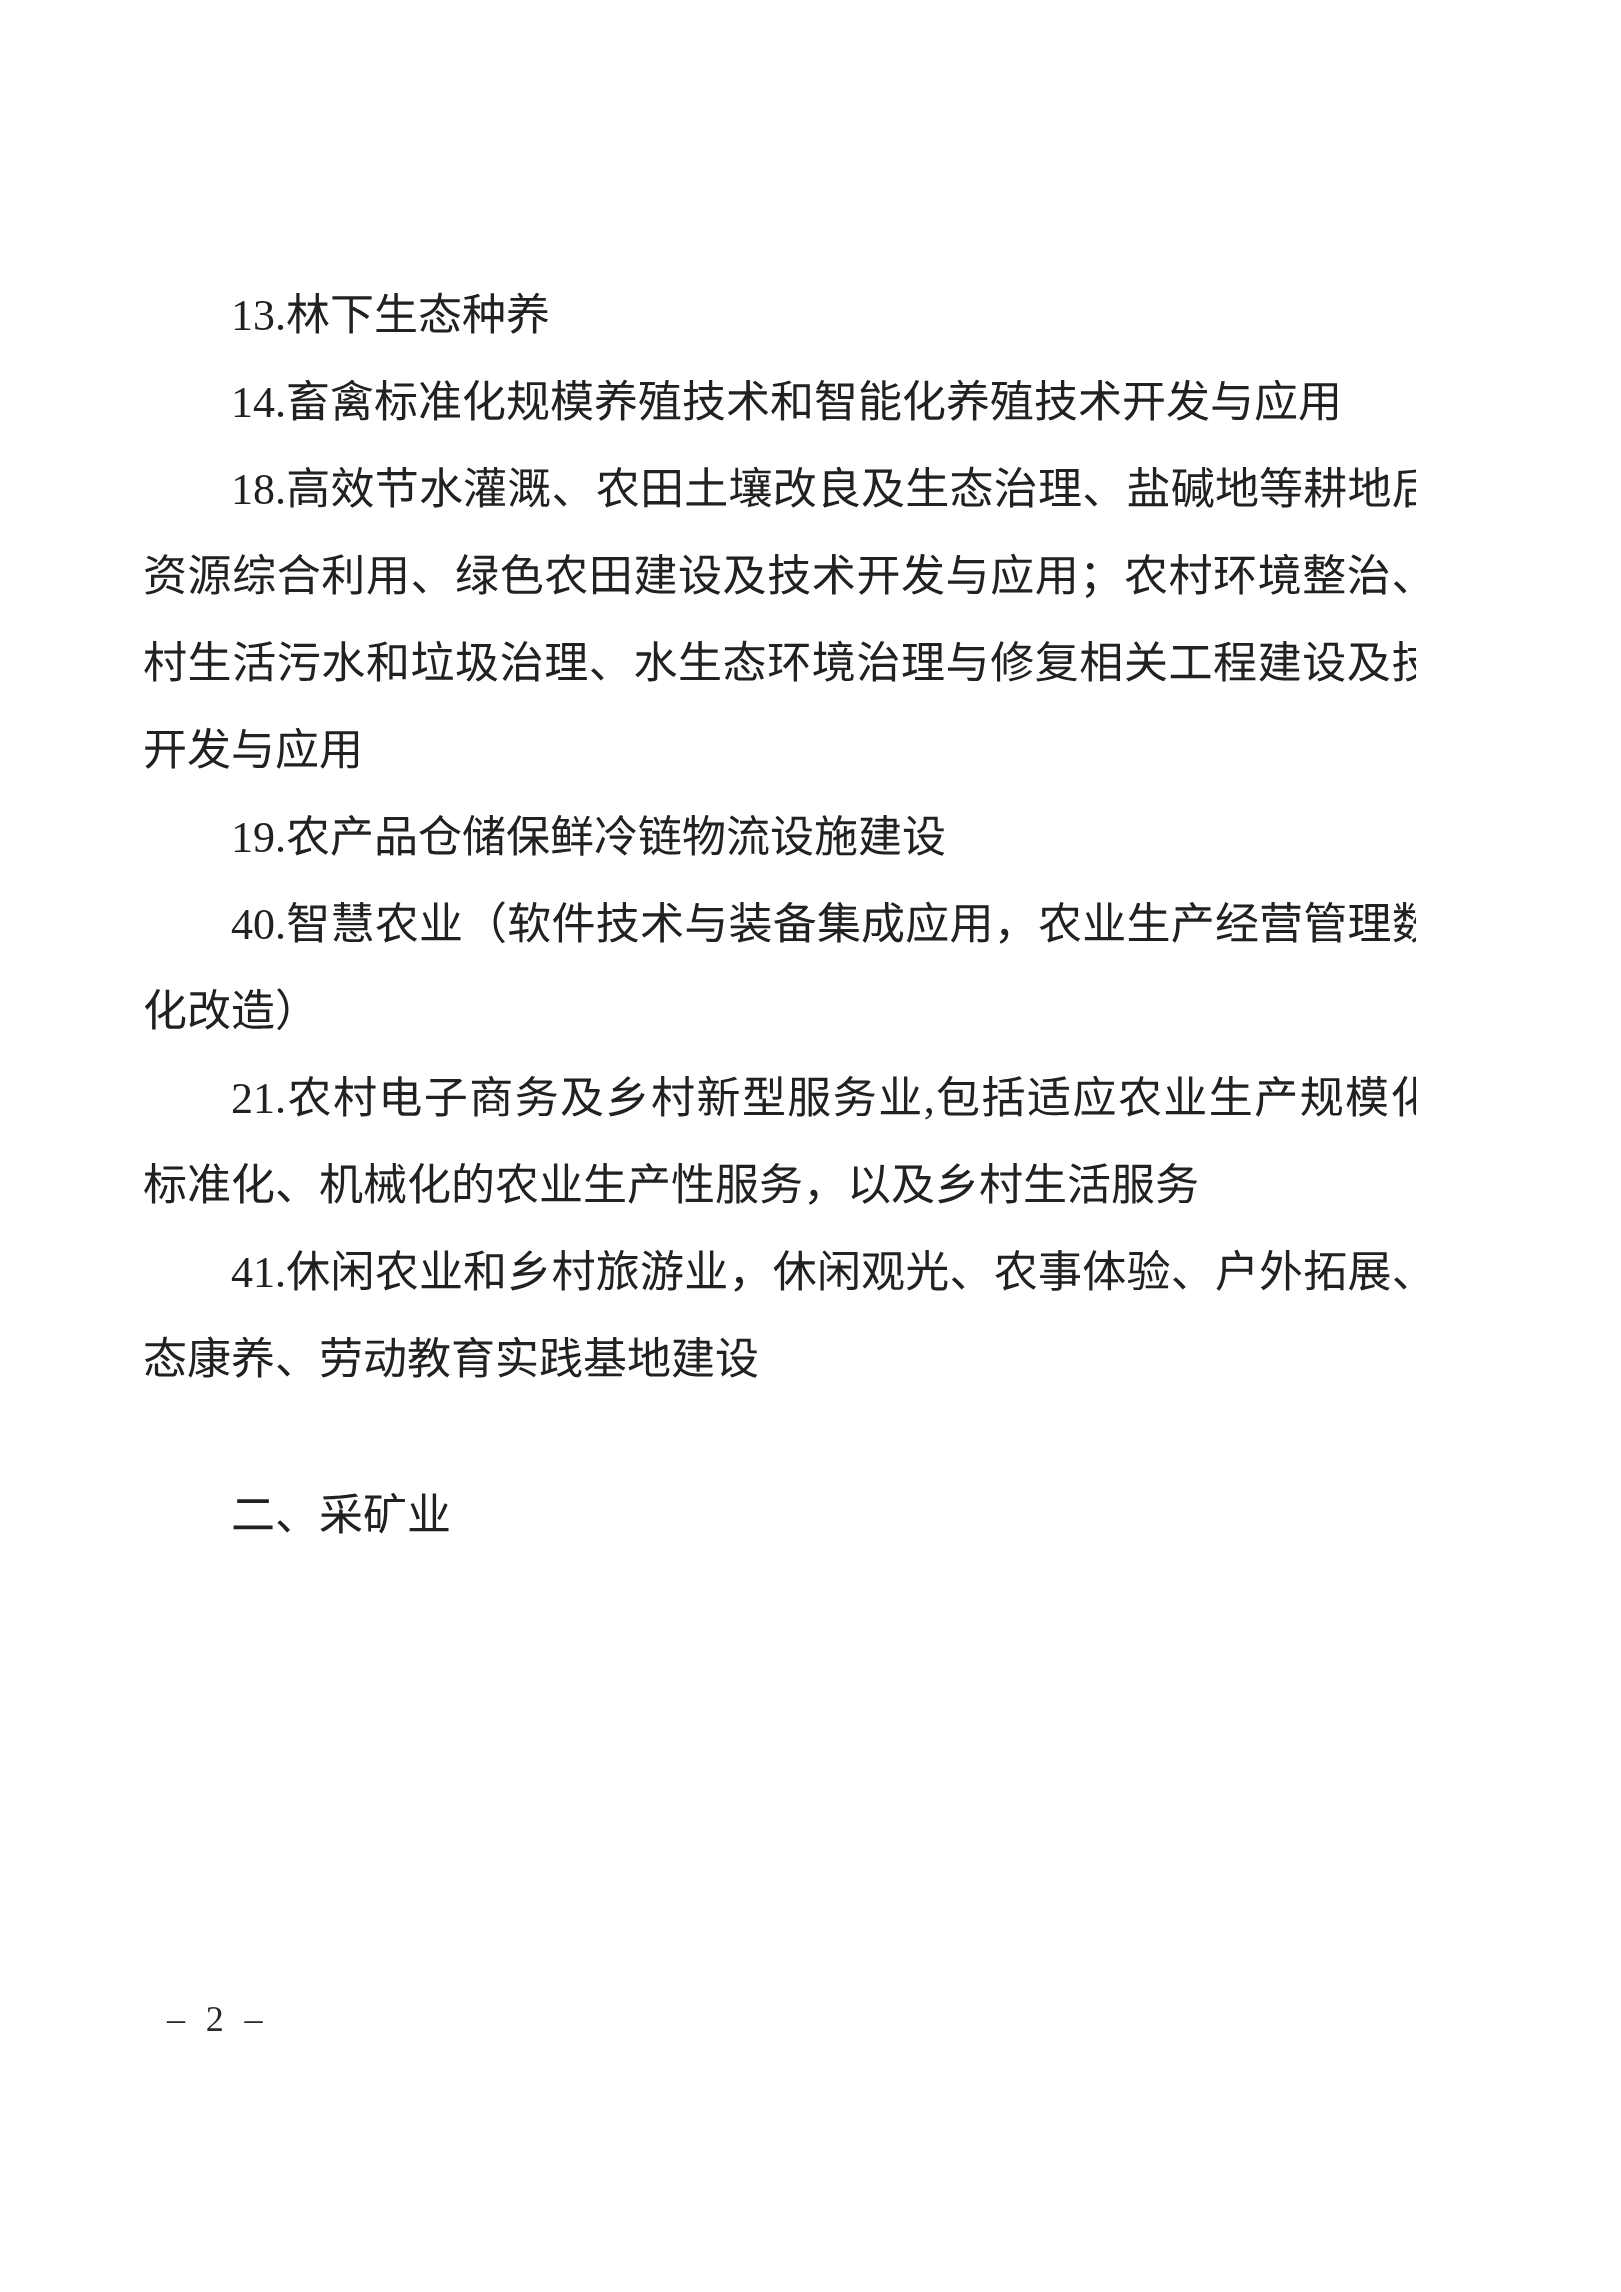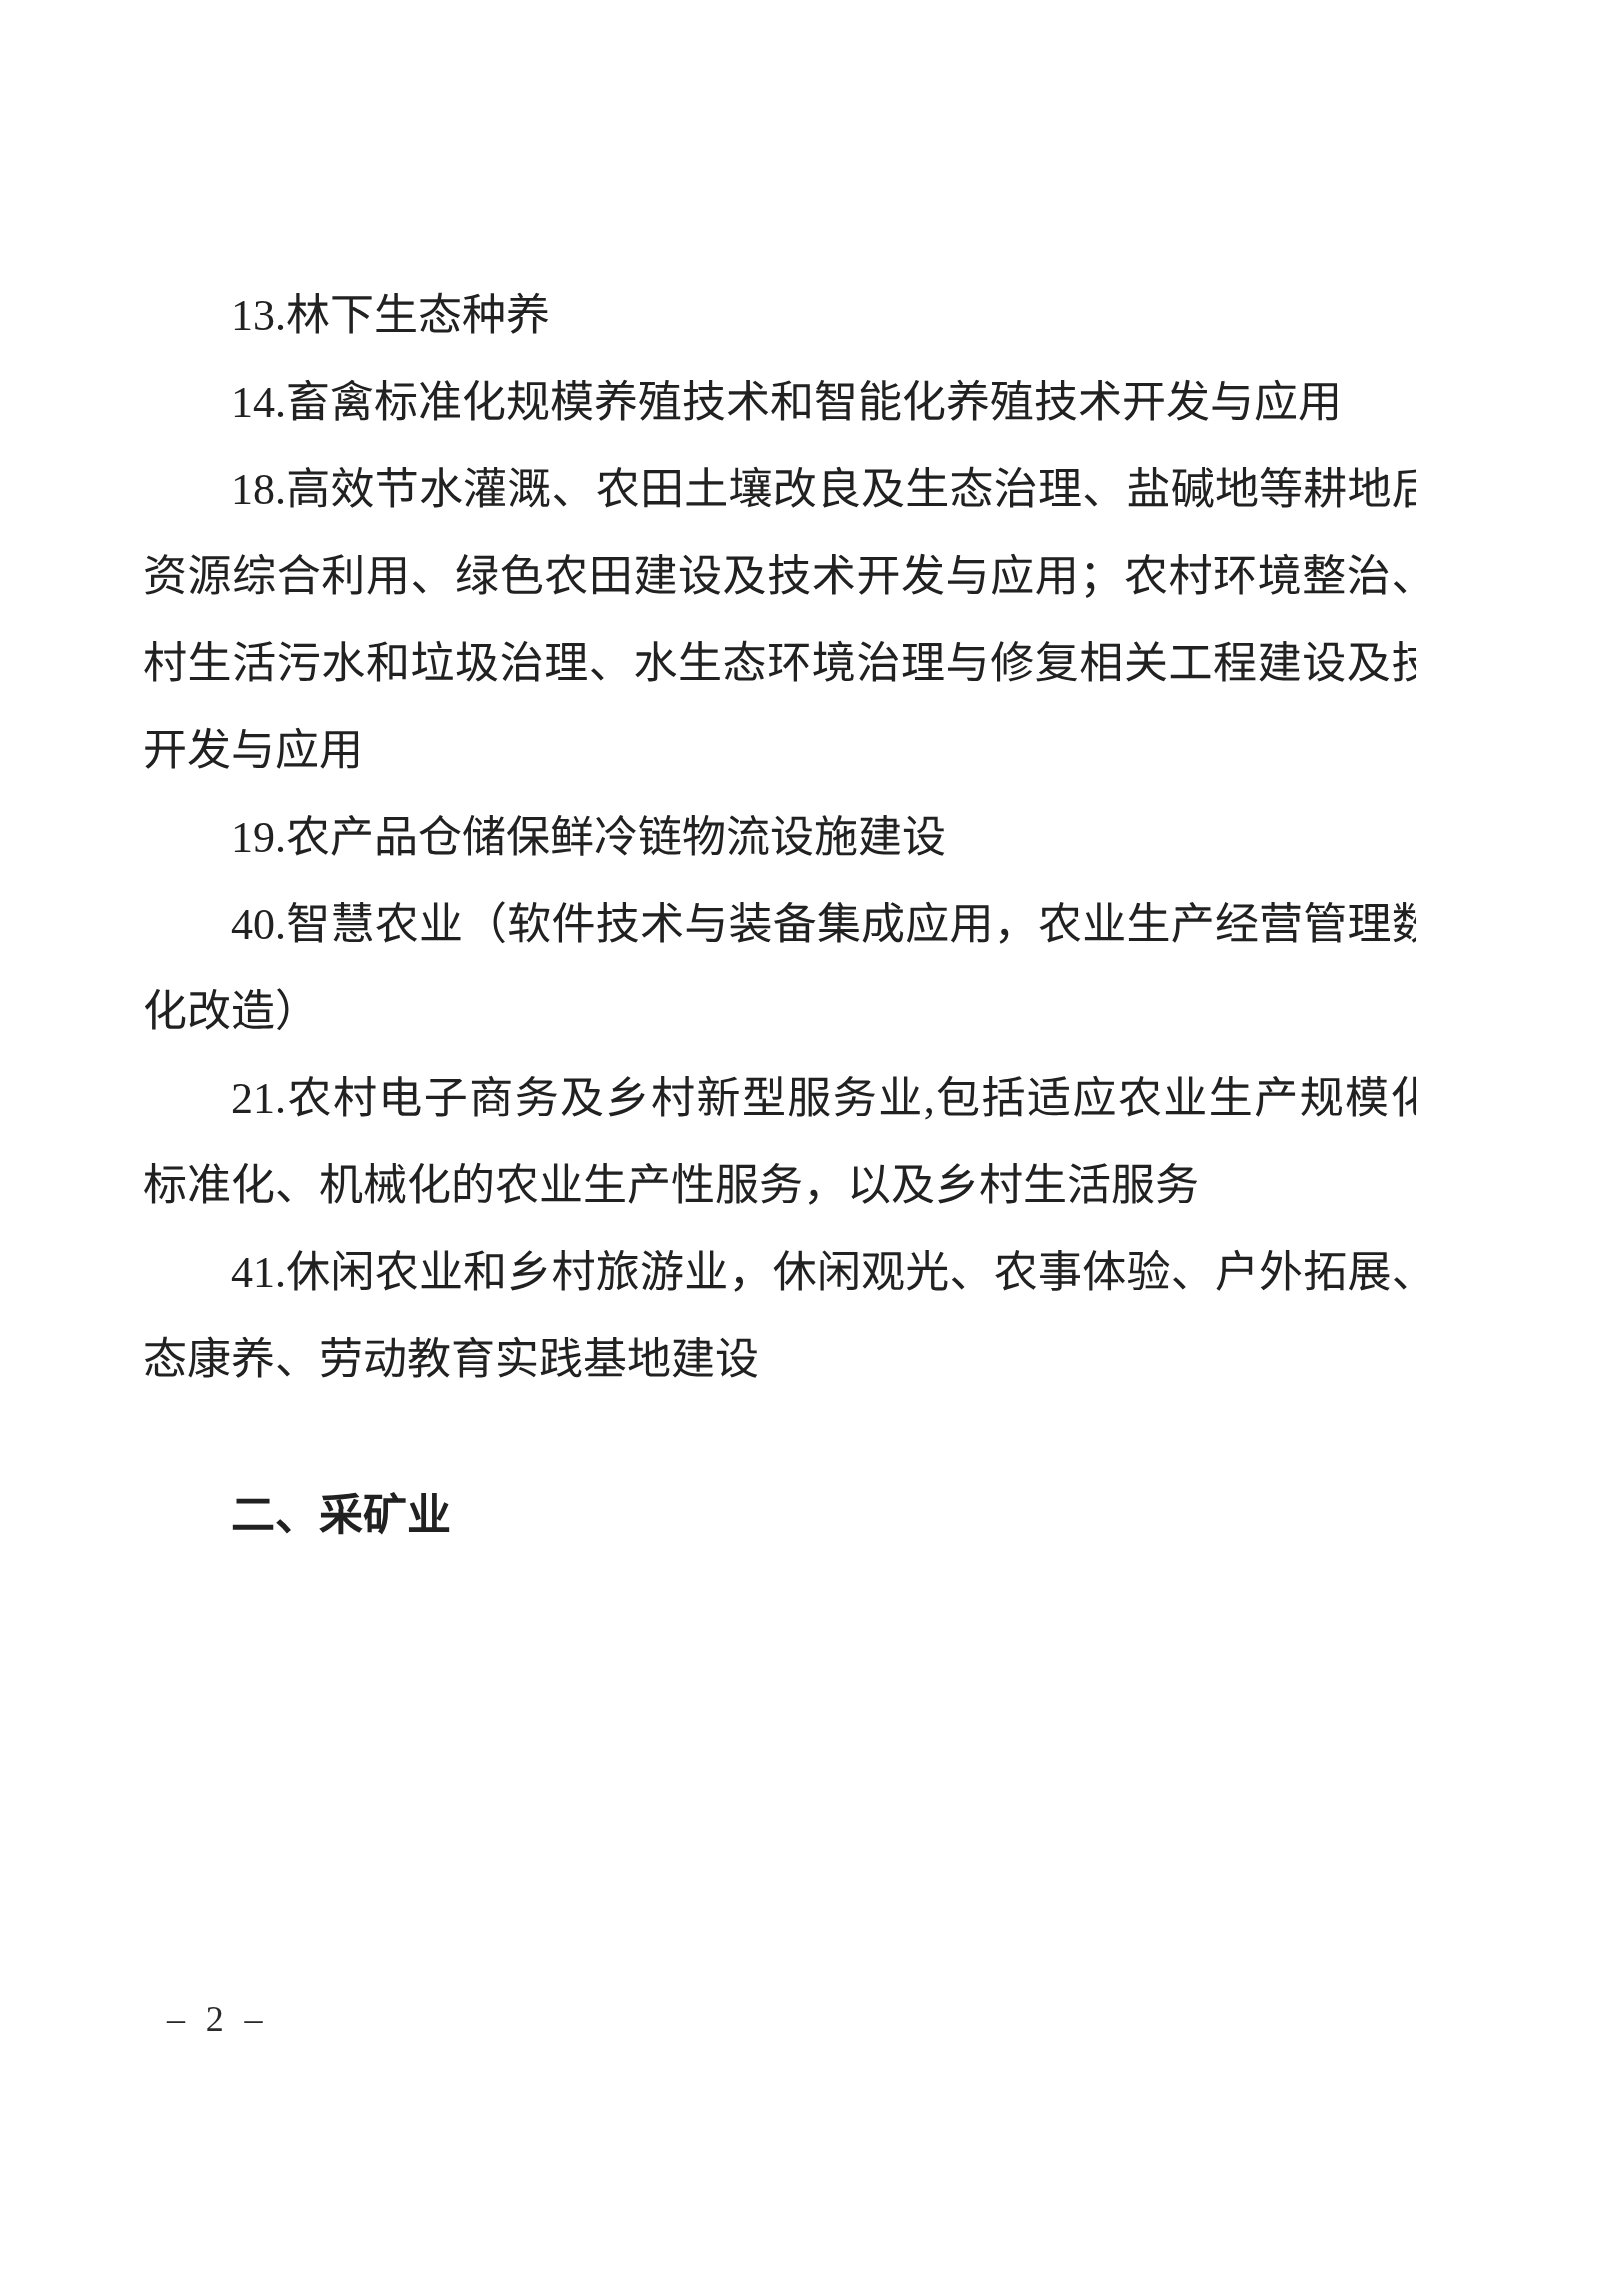--- a/index.html
+++ b/index.html
@@ -25,21 +25,21 @@
     line-height: 87px;
     text-align: justify;
   }
   .content p {
     margin: 0;
     padding: 0;
     text-indent: 2em;
   }
   .content p.heading {
     margin-top: 69px;
-    font-weight: bold;
+    font-weight: normal;
   }
   .footer-pagenum {
     position: absolute;
     left: 167px;
     top: 1998px;
     font-size: 36px;
     letter-spacing: 5.9px;
     color: #2a2a2a;
   }
 </style>

